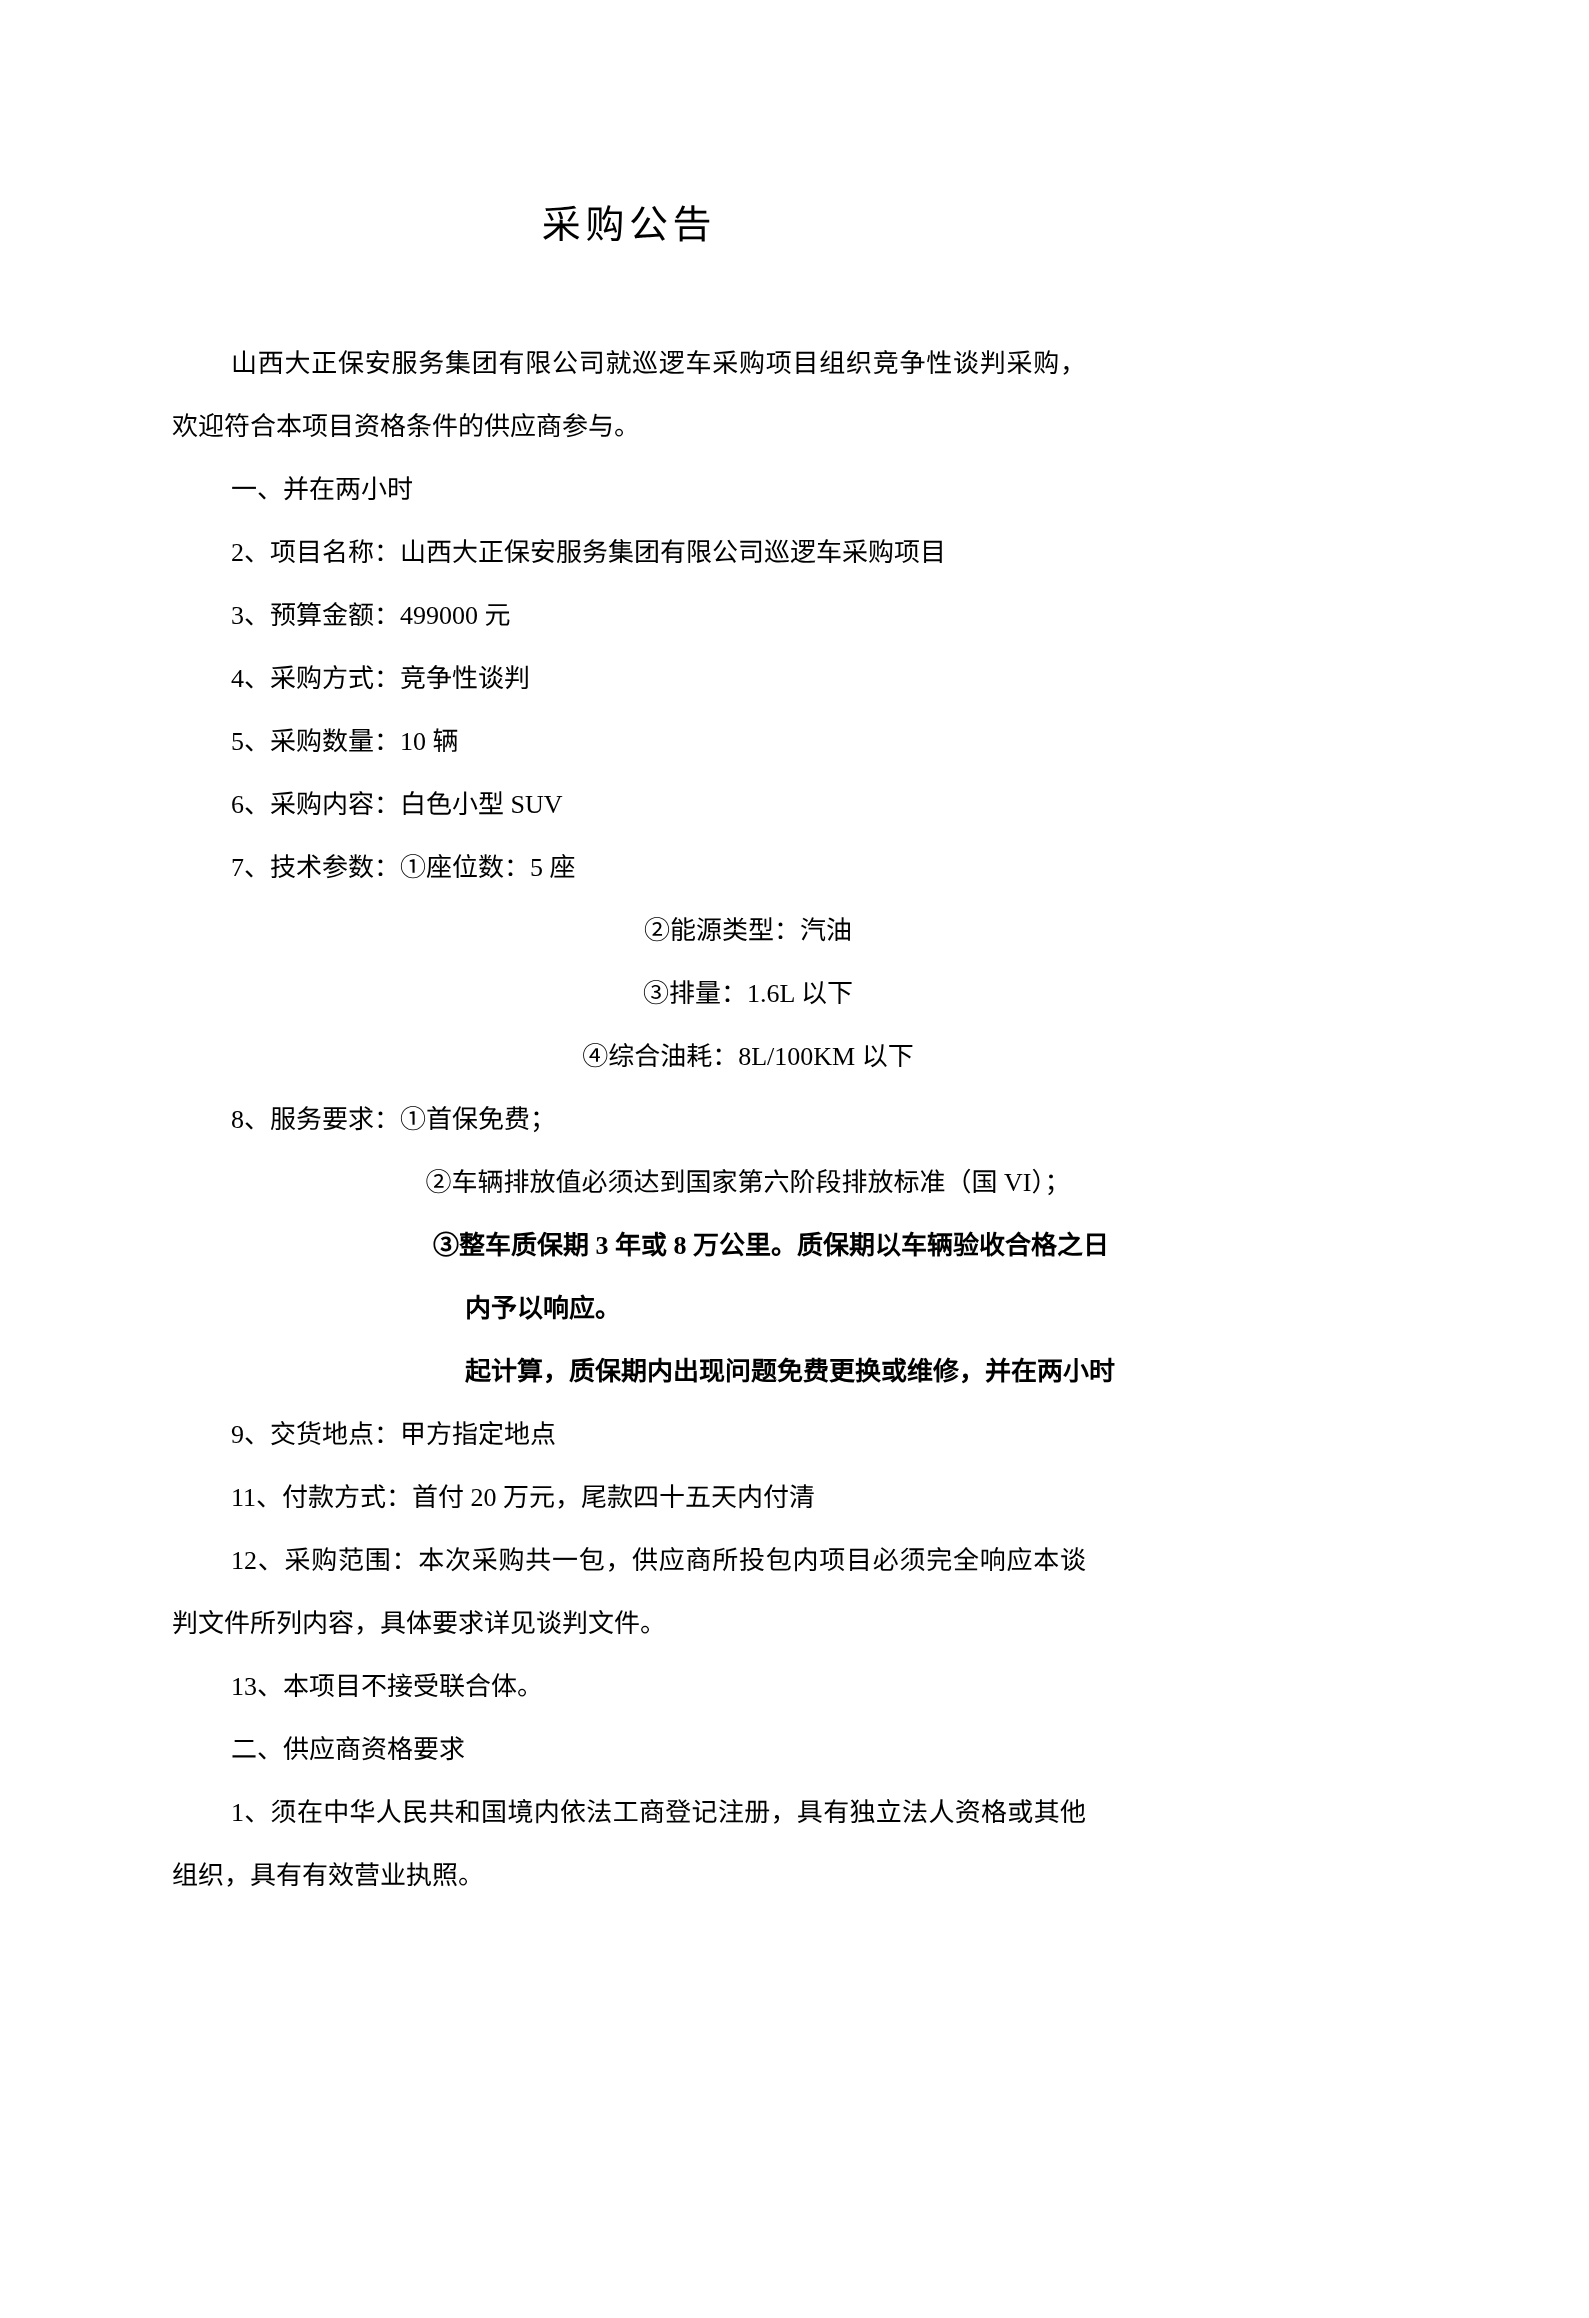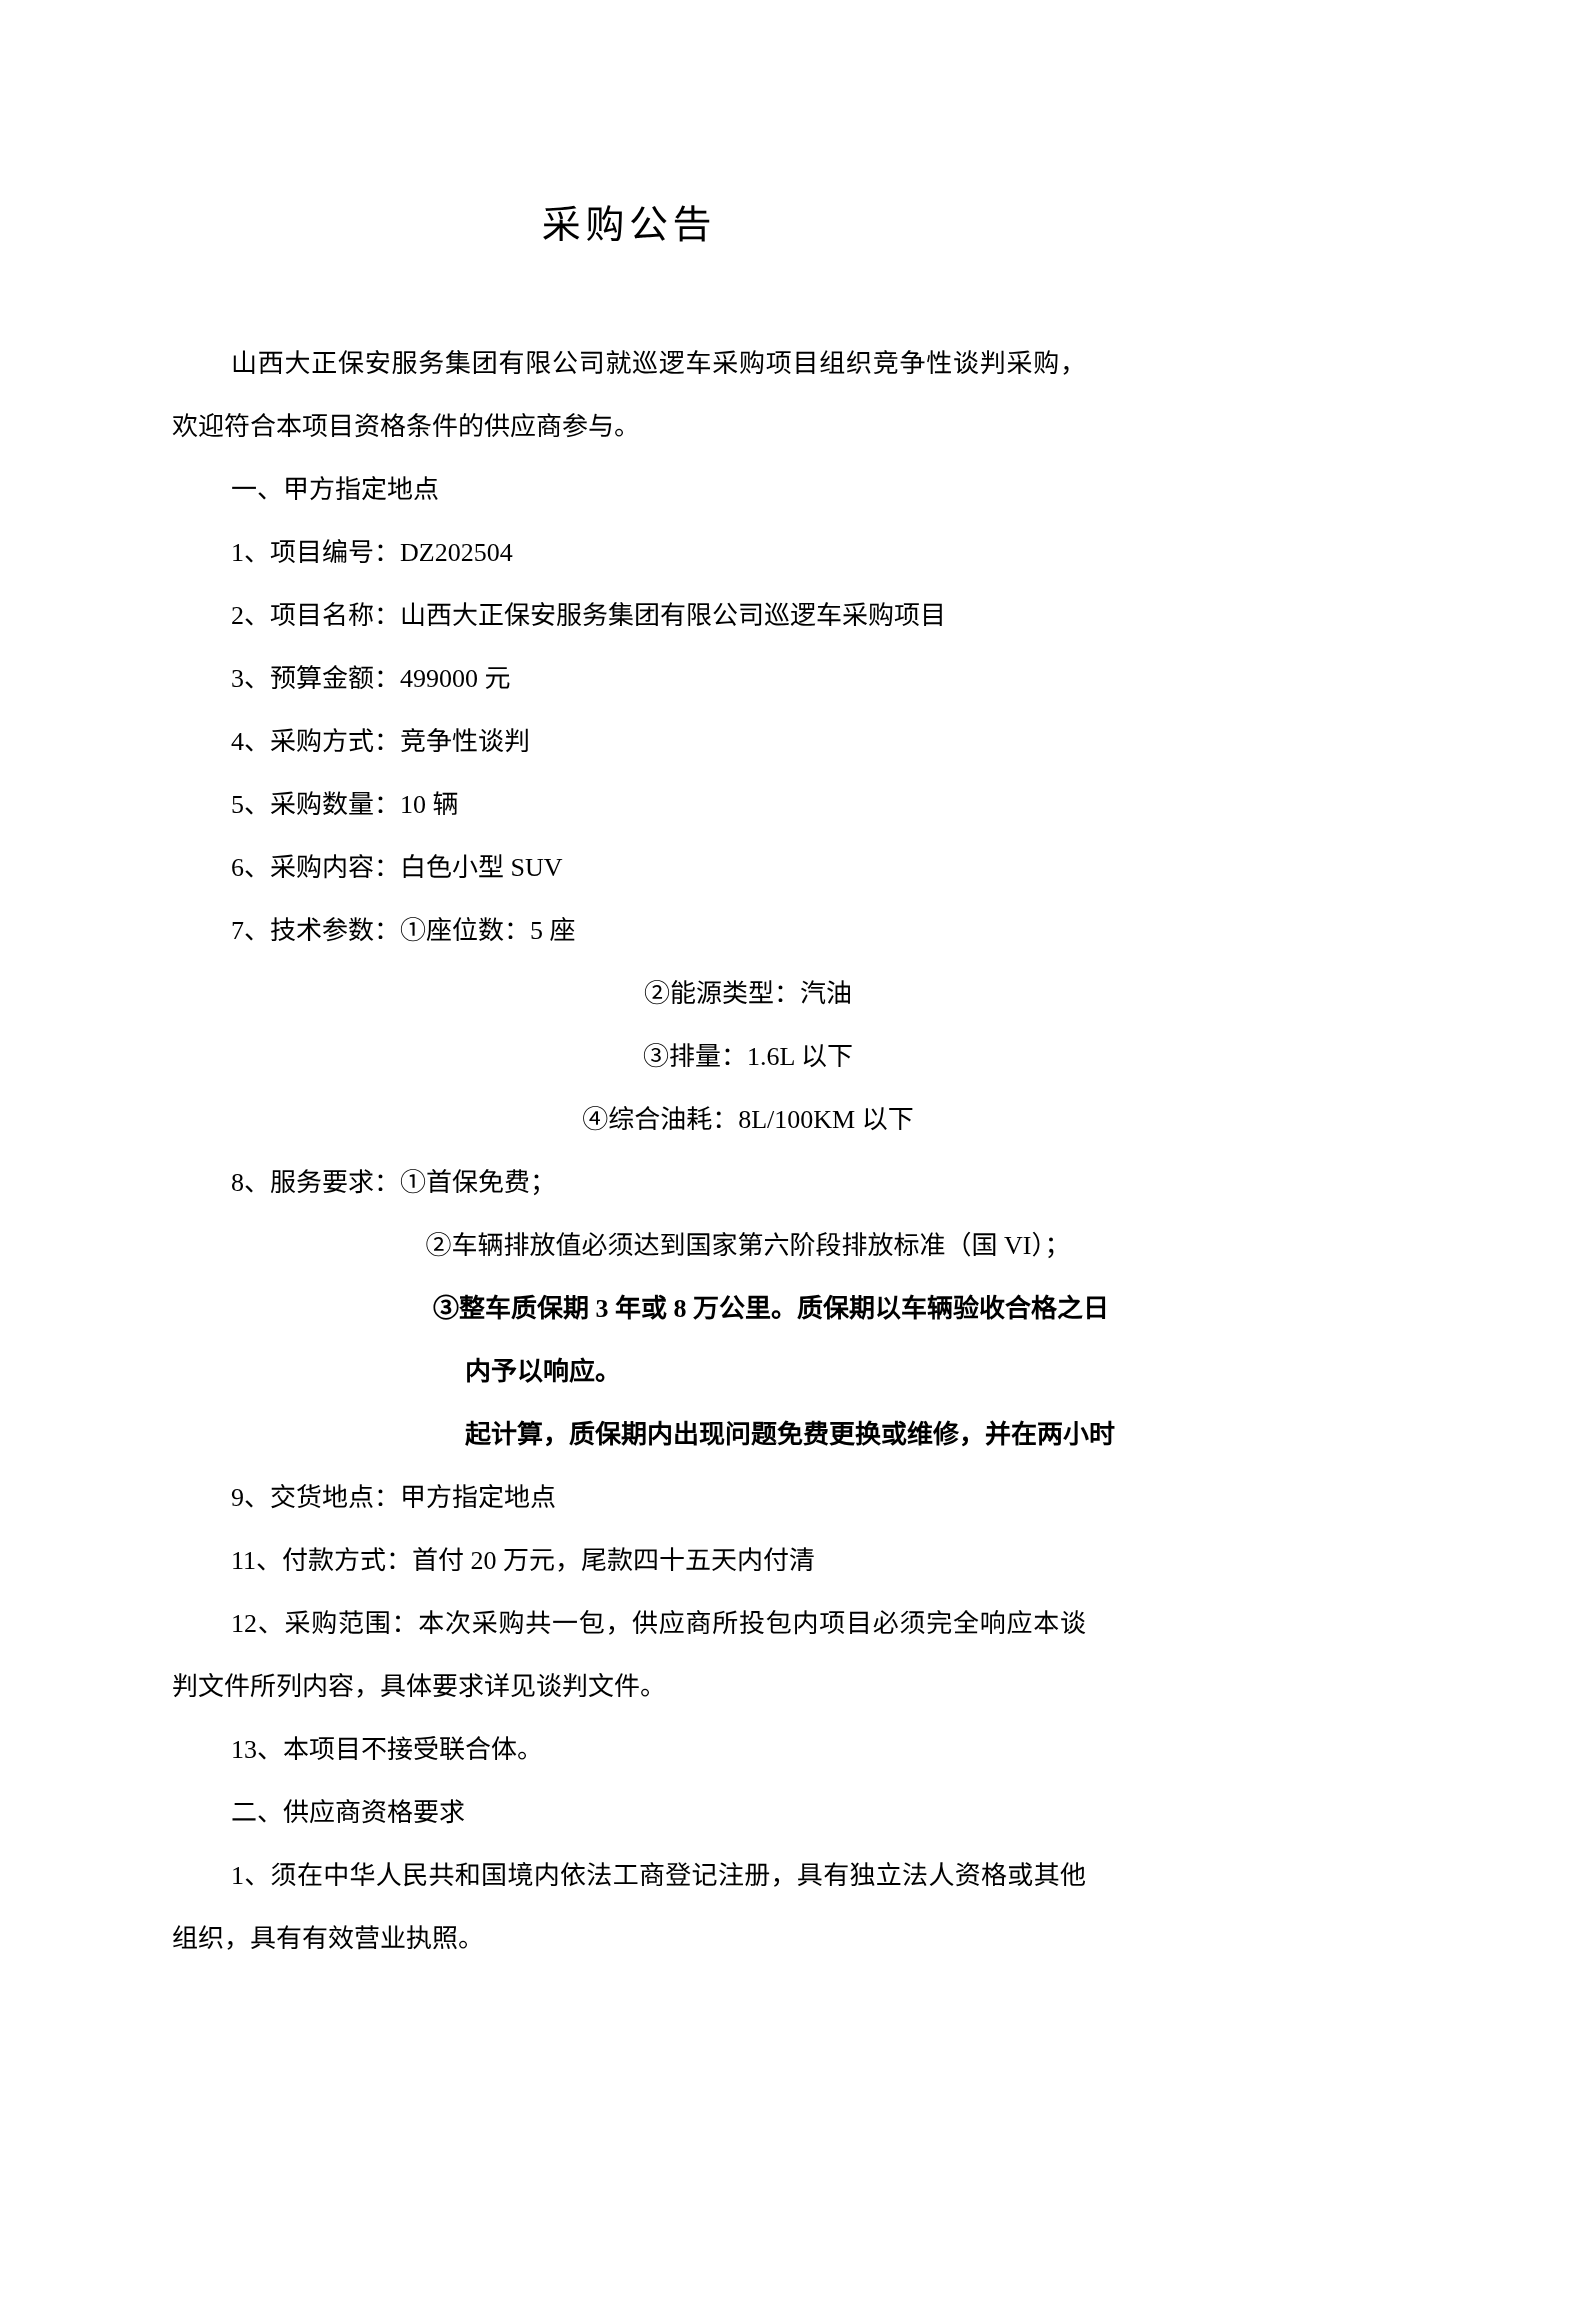--- a/index.html
+++ b/index.html
@@ -78,23 +78,22 @@
 <body>
 
 <div class="page">
 
   <h1 class="doc-title">采购公告</h1>
 
   <div class="body-block">
 
     <p class="justify-para">山西大正保安服务集团有限公司就巡逻车采购项目组织竞争性谈判采购，欢迎符合本项目资格条件的供应商参与。</p>
 
-    <p class="line">一、甲方指定地点</p>
+    <p class="line">一、并在两小时</p>
 
-    <p class="line">1、项目编号：DZ202504</p>
     <p class="line">2、项目名称：山西大正保安服务集团有限公司巡逻车采购项目</p>
     <p class="line">3、预算金额：499000 元</p>
     <p class="line">4、采购方式：竞争性谈判</p>
     <p class="line">5、采购数量：10 辆</p>
     <p class="line">6、采购内容：白色小型 SUV</p>
 
     <p class="line">
       <span>7、技术参数：</span><span>①座位数：5 座</span>
     </p>
     <p class="sub-line sub-indent-1">②能源类型：汽油</p>

